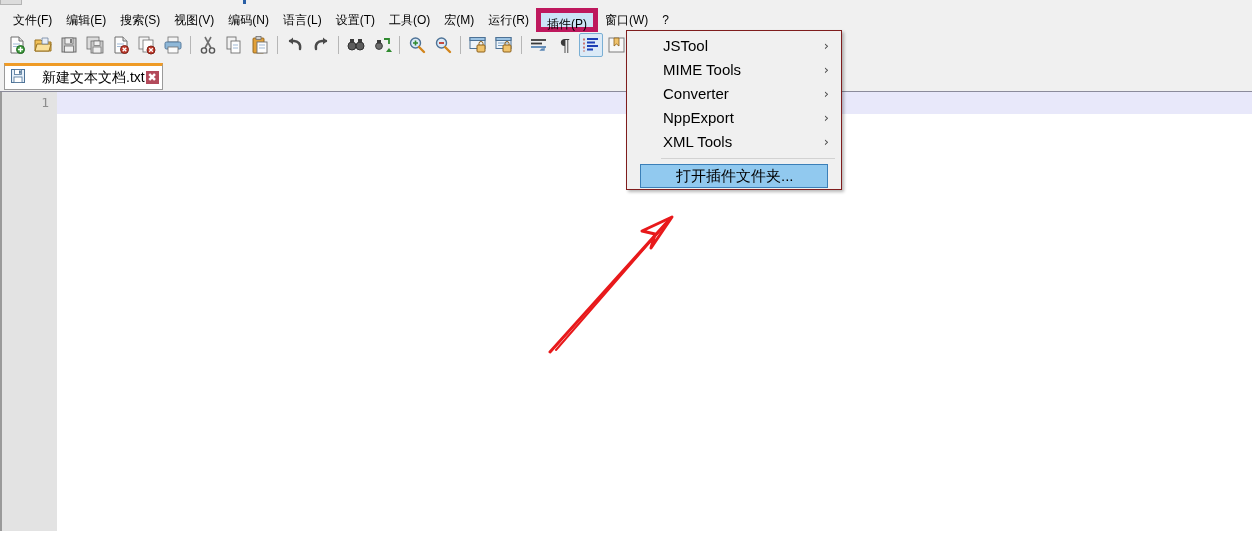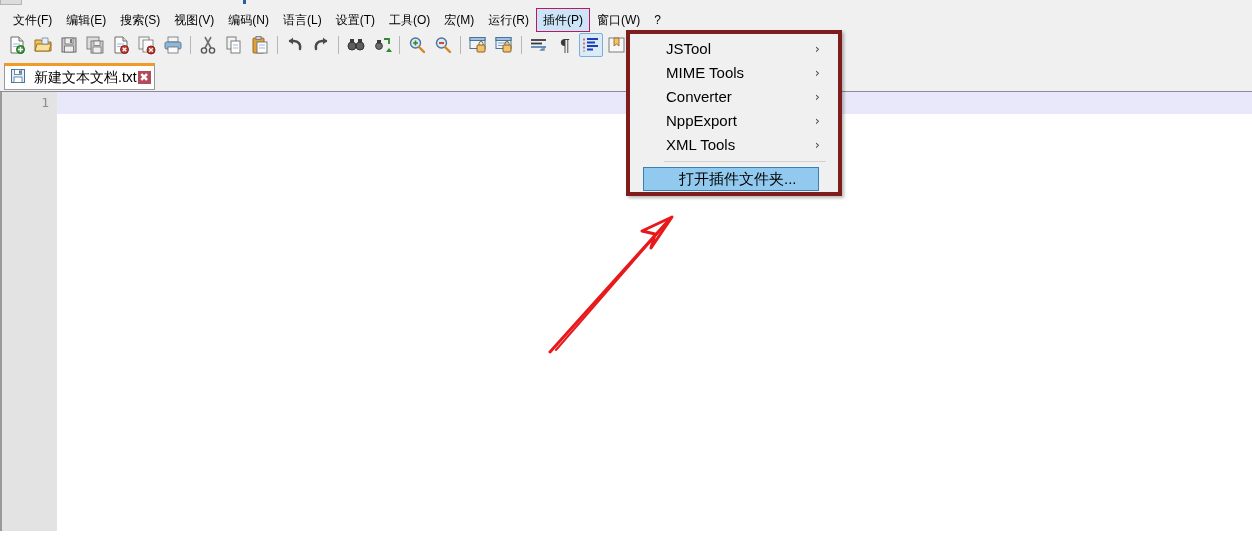--- a/index.html
+++ b/index.html
@@ -53,21 +53,21 @@
     font-size: 12px;
     color: #000000;
     line-height: 24px;
     padding: 0 7px;
     height: 24px;
     white-space: nowrap;
     cursor: default;
   }
   .menubar-item.active {
     background: #cce4f7;
-    border: 1px solid #be185d;
+    border: 5px solid #be185d;
     padding: 0 6px;
     height: 24px;
     box-sizing: border-box;
     line-height: 22px;
   }
 
   
   .toolbar {
     position: absolute;
     left: 0; top: 32px;
@@ -113,21 +113,21 @@
     border: 1px solid #9a9a9a;
     border-top: 3px solid #ef9b26;
     box-sizing: border-box;
     display: flex;
     align-items: center;
     padding: 0 3px 0 5px;
   }
   .tab-label {
     font-size: 14px;
     color: #000;
-    margin-left: 8px;
+    margin-left: 16px;
     white-space: nowrap;
   }
   .tab-close {
     width: 13px; height: 13px;
     margin-left: 1px;
     background: #b34a5b;
     display: flex;
     align-items: center;
     justify-content: center;
     color: #ffffff;
@@ -166,24 +166,24 @@
     width: 1195px; height: 22px;
     background: #e8e8fa;
   }
 
   
   .dropdown {
     position: absolute;
     left: 626px; top: 30px;
     width: 216px;
     background: #f0f0f0;
-    border: 4px solid #7f1d1d;
+    border: 1px solid #7f1d1d;
     box-sizing: border-box;
     box-shadow: 2px 2px 3px rgba(0,0,0,0.28);
-    padding: 2px 6px 1px 0;
+    padding: 2px 0 1px 0;
   }
   .menu-item {
     position: relative;
     height: 24px;
     display: flex;
     align-items: center;
     padding-left: 36px;
     padding-right: 8px;
     font-size: 15px;
     color: #000;

